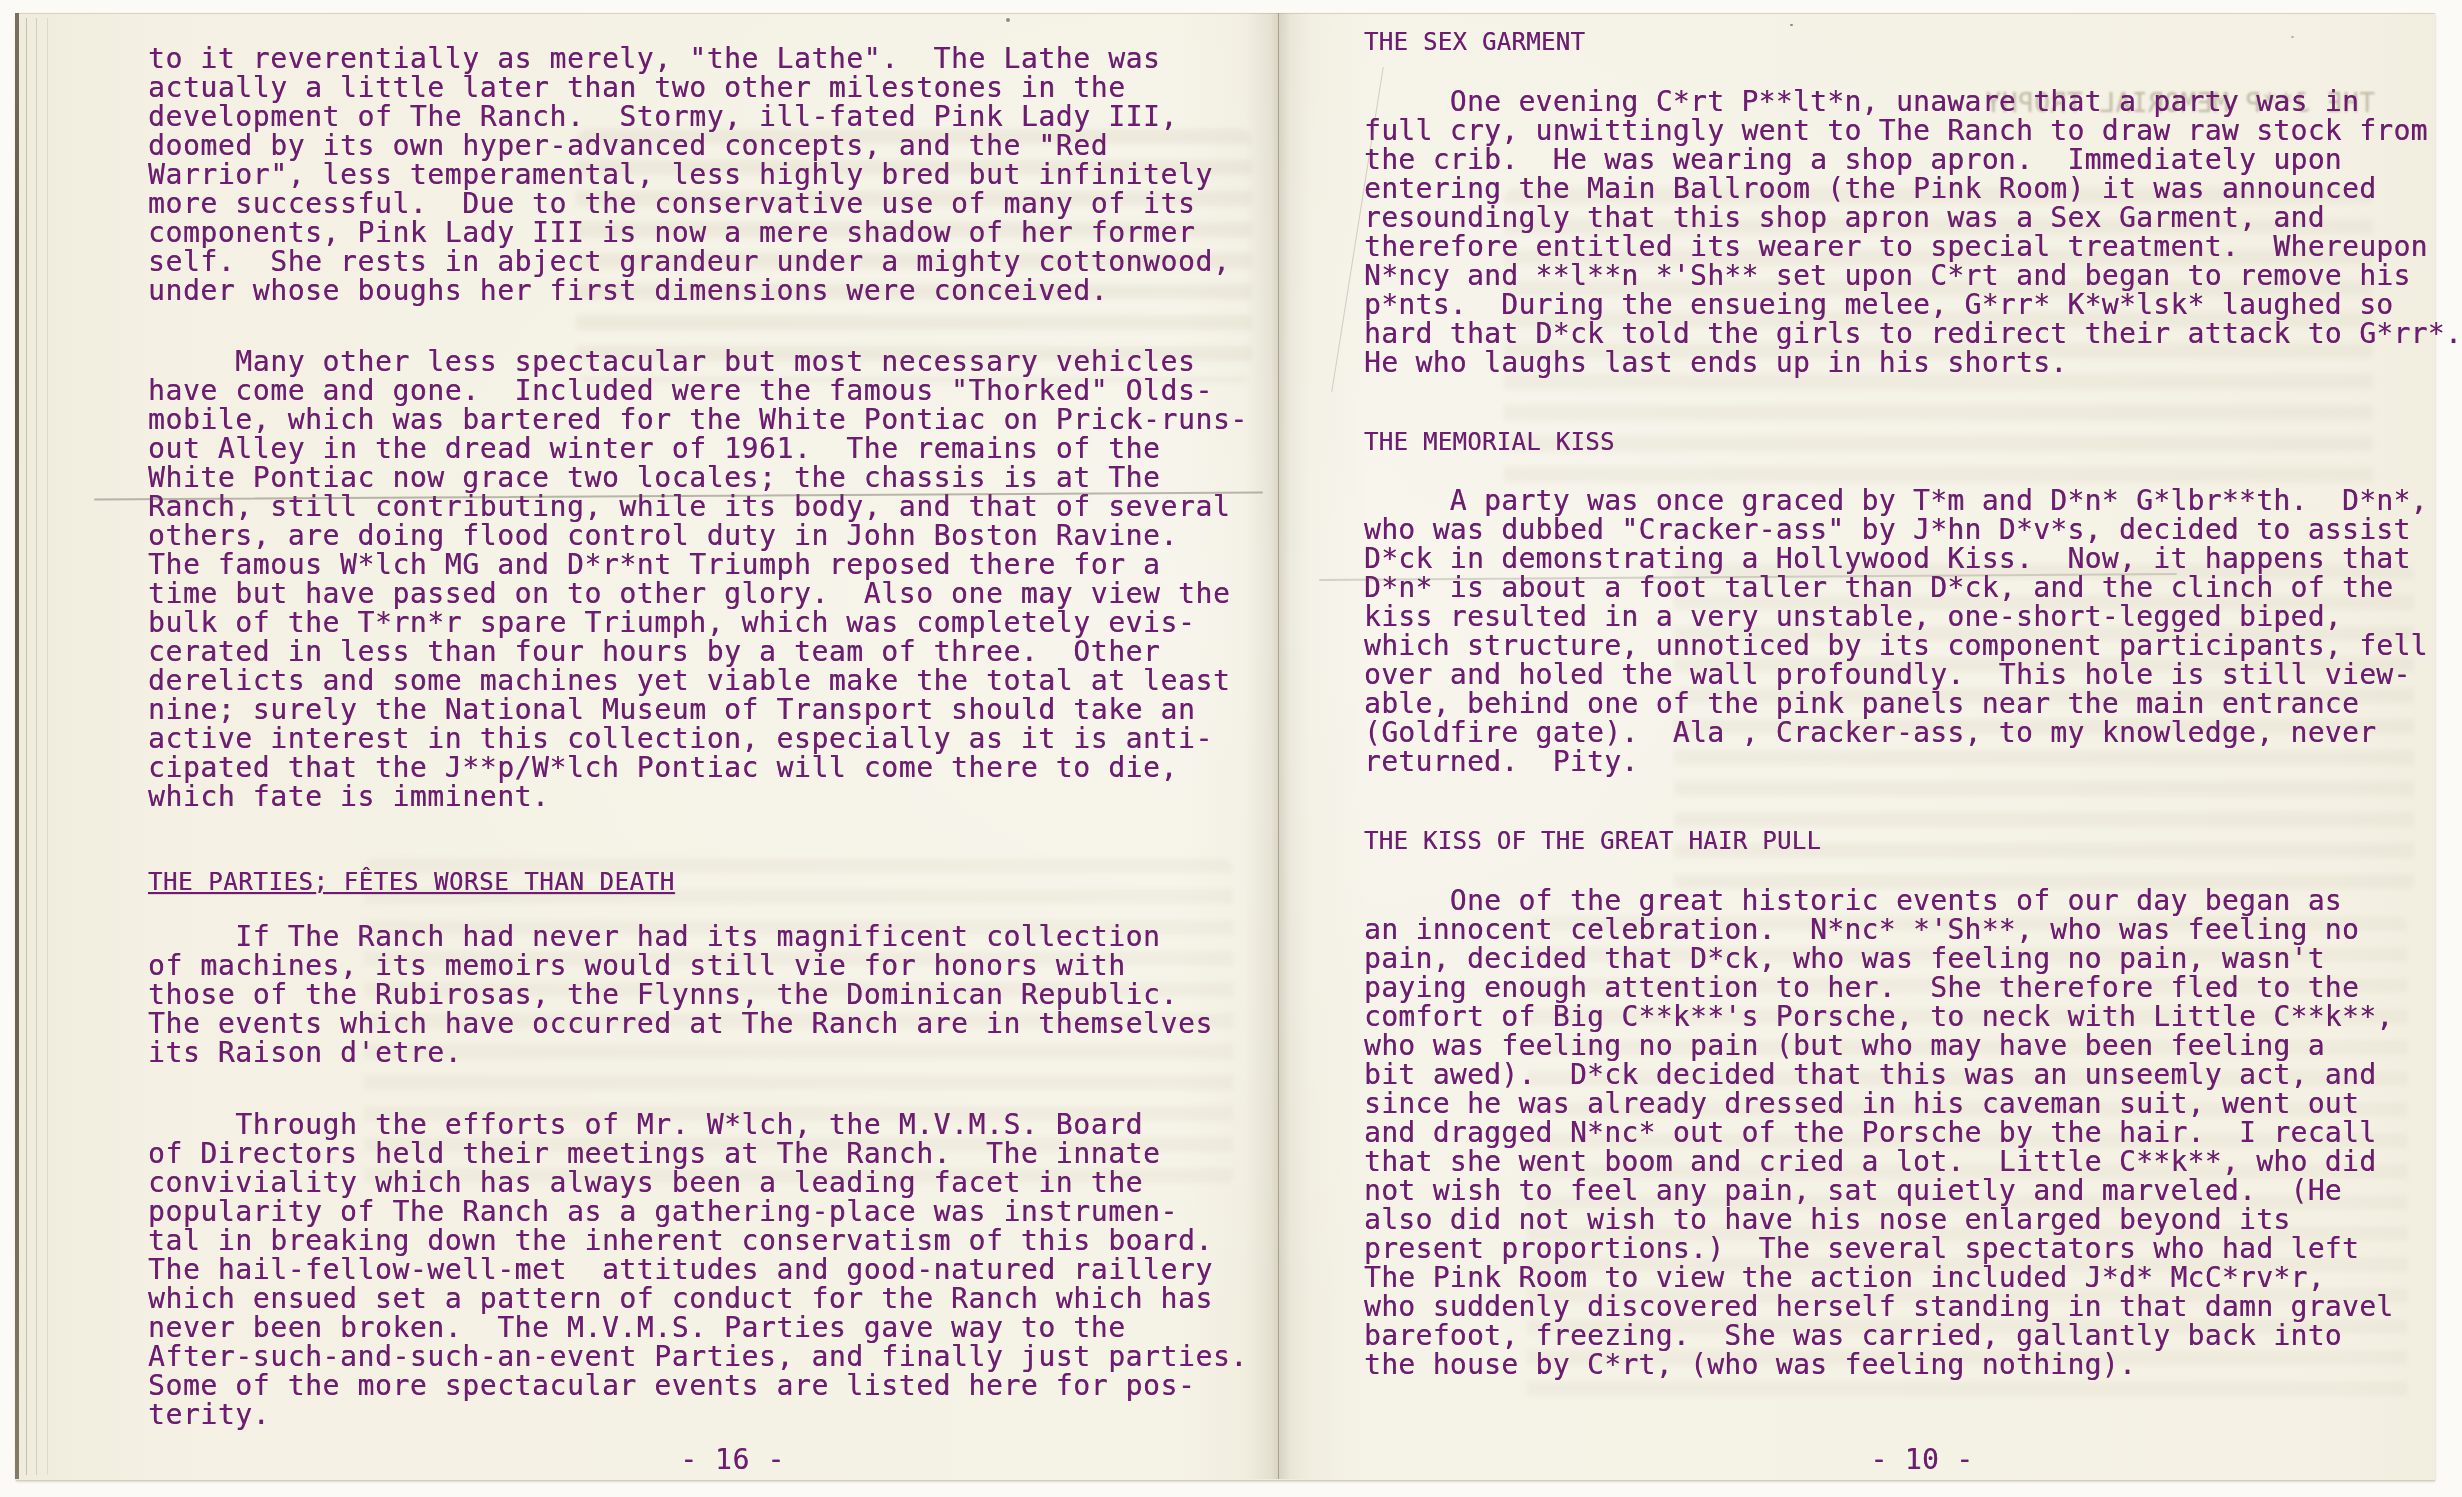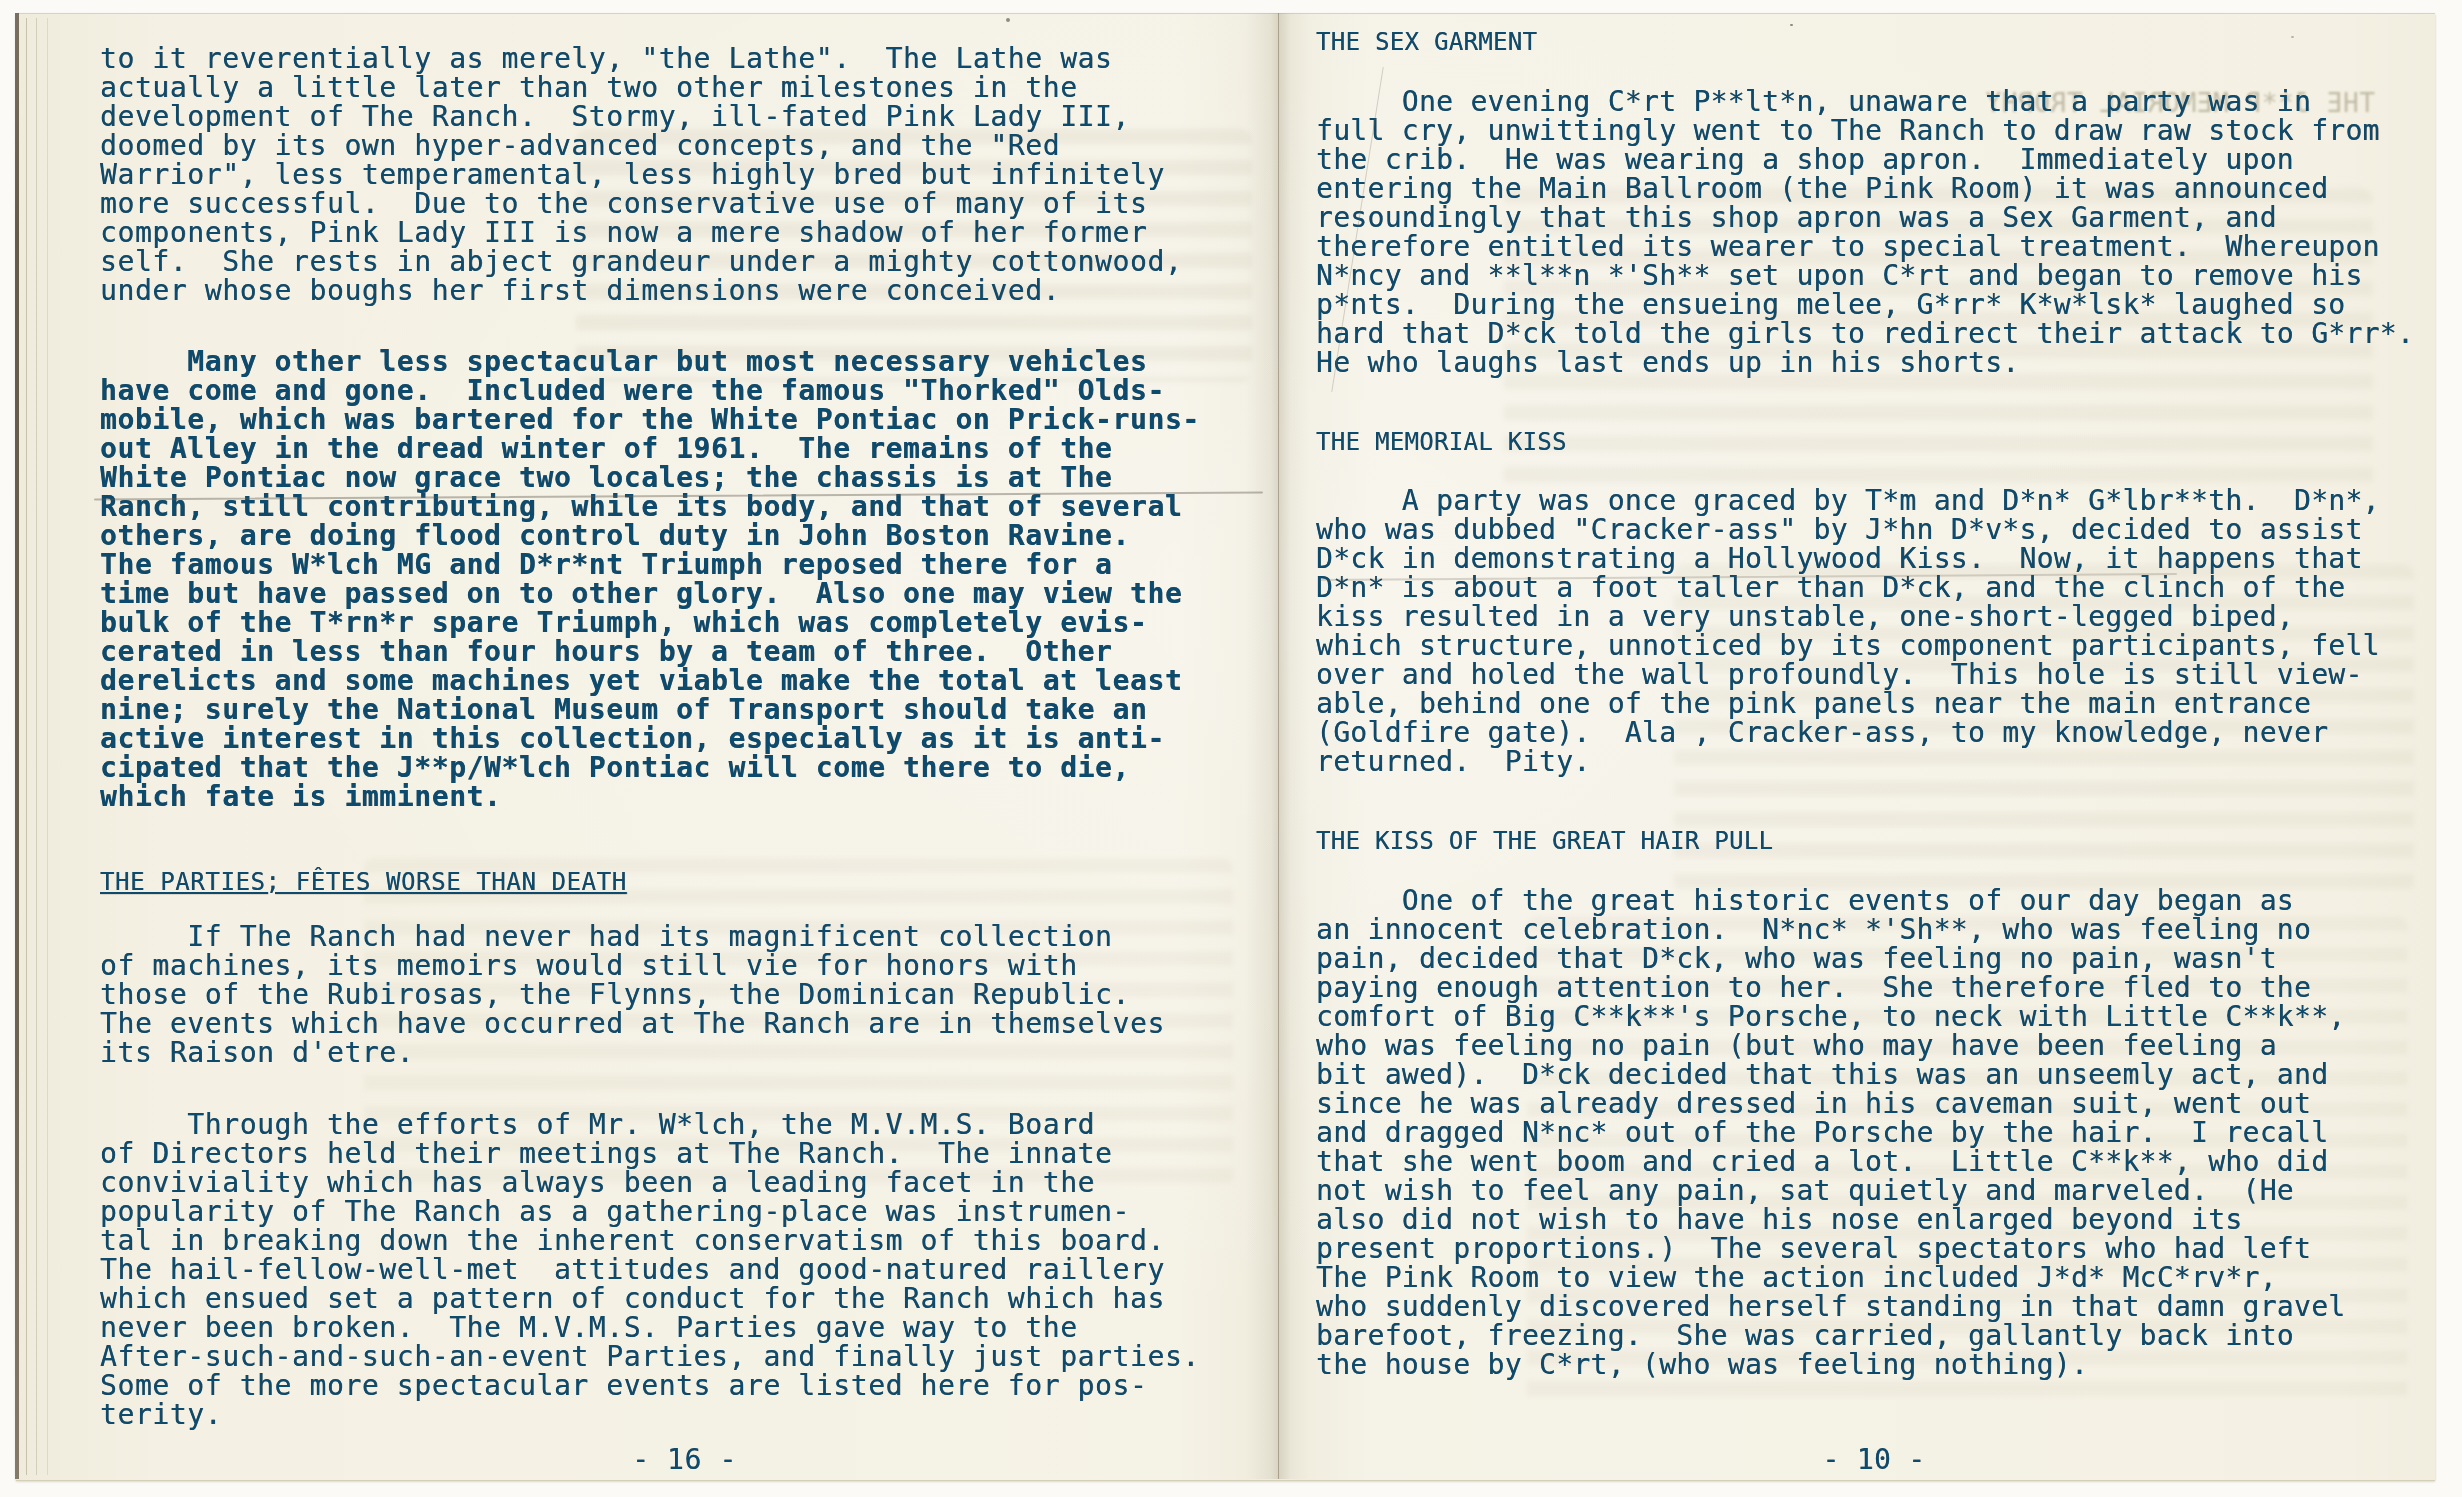--- a/index.html
+++ b/index.html
@@ -56,22 +56,23 @@
     width: 1.2px; height: 1466px;
     background: rgba(115,103,78,0.45);
   }
   
   .tw {
     position: absolute;
     white-space: pre;
     font-size: 28px;
     line-height: 29px;
     letter-spacing: 0.6px;
-    color: #0c4a6e;
+    color: #701a75;
     text-shadow: 0.3px 0.2px 0.4px rgba(35,31,26,0.65);
+    margin-left: 48px;
   }
   .page-right .tw { letter-spacing: 0.3px; }
   .heading { font-size: 24px; }
   .pagenum { text-align: center; }
   .col-left  { left: 100px;  width: 1169px; }
   .col-right { left: 1316px; width: 1116px; }
   
   .bleed {
     position: absolute;
     background: repeating-linear-gradient(180deg,
@@ -137,21 +138,21 @@
     <div class="tw col-left" style="top:44px;">to it reverentially as merely, "the Lathe".  The Lathe was
 actually a little later than two other milestones in the
 development of The Ranch.  Stormy, ill-fated Pink Lady III,
 doomed by its own hyper-advanced concepts, and the "Red
 Warrior", less temperamental, less highly bred but infinitely
 more successful.  Due to the conservative use of many of its
 components, Pink Lady III is now a mere shadow of her former
 self.  She rests in abject grandeur under a mighty cottonwood,
 under whose boughs her first dimensions were conceived.</div>
 
-    <div class="tw col-left" style="top:347px;font-weight:bold;">     Many other less spectacular but most necessary vehicles
+    <div class="tw col-left" style="top:347px;">     Many other less spectacular but most necessary vehicles
 have come and gone.  Included were the famous "Thorked" Olds-
 mobile, which was bartered for the White Pontiac on Prick-runs-
 out Alley in the dread winter of 1961.  The remains of the
 White Pontiac now grace two locales; the chassis is at The
 Ranch, still contributing, while its body, and that of several
 others, are doing flood control duty in John Boston Ravine.
 The famous W*lch MG and D*r*nt Triumph reposed there for a
 time but have passed on to other glory.  Also one may view the
 bulk of the T*rn*r spare Triumph, which was completely evis-
 cerated in less than four hours by a team of three.  Other

